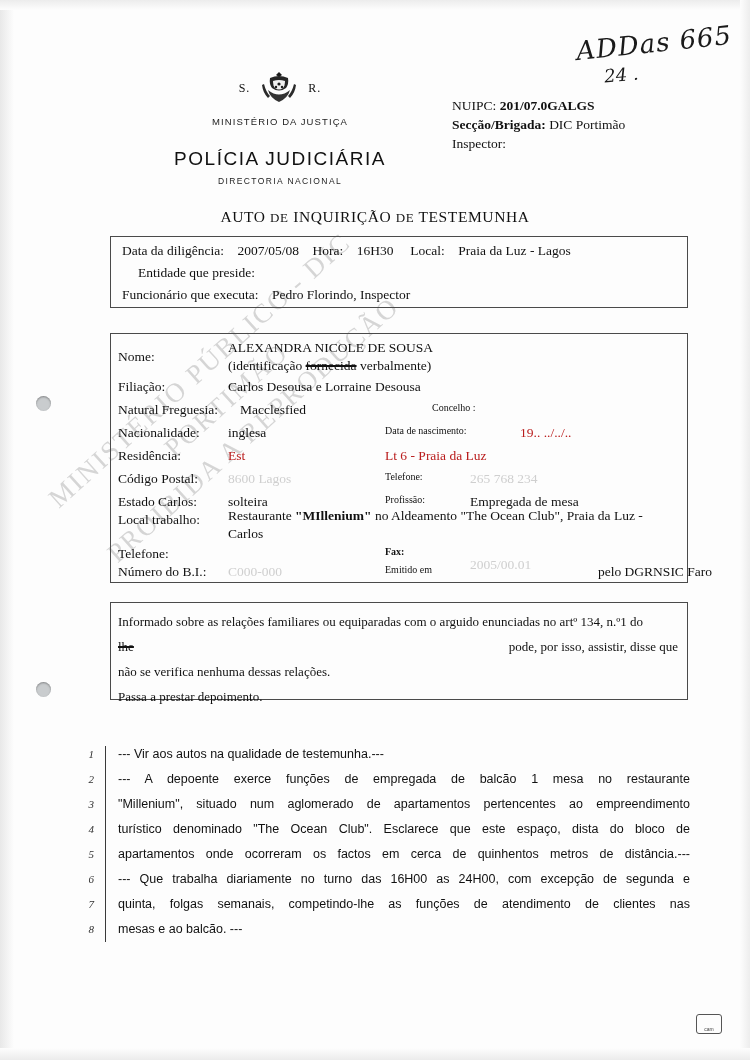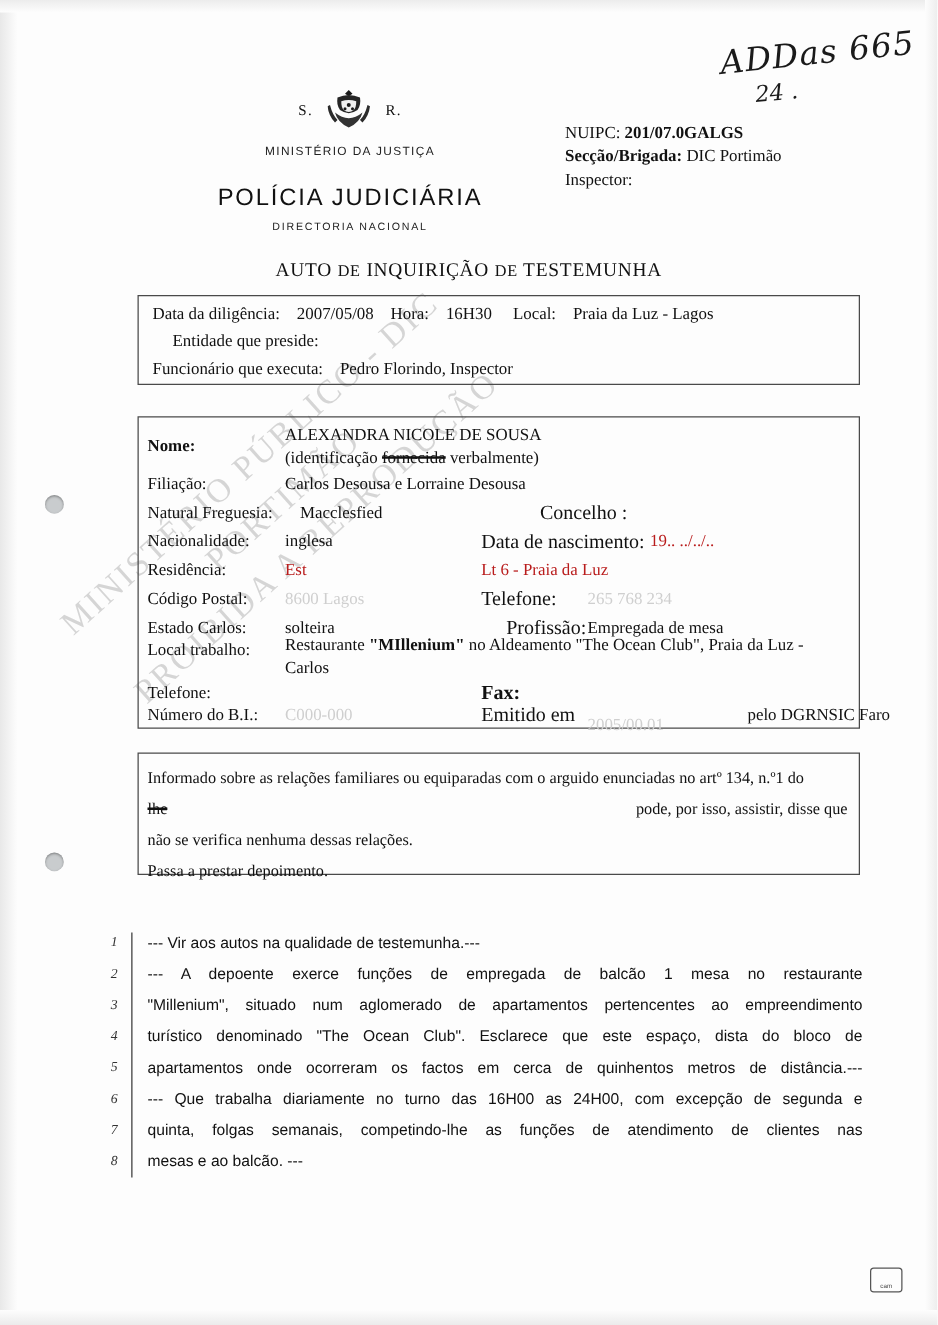--- a/index.html
+++ b/index.html
@@ -163,21 +163,21 @@
   }
   .lbl { }
   .val { }
 
   
   .d1 { left: 122px; top: 243px; }
   .d2 { left: 138px; top: 265px; }
   .d3 { left: 122px; top: 287px; }
   .id-lbl { position: absolute; left: 118px; font-size: 13.5px; }
   .id-val { position: absolute; left: 228px; font-size: 13.5px; }
-  .id-lbl2 { position: absolute; left: 385px; font-size: 16px; text-align: right; }
+  .id-lbl2 { position: absolute; left: 385px; font-size: 10px; text-align: right; }
   .id-val2 { position: absolute; left: 470px; font-size: 13.5px; }
 
   .faded { color: #b91c1c; }
   .faded2 { color: #cfcfcf; }
 
   
   .strike {
     text-decoration: line-through;
     text-decoration-thickness: 1.5px;
   }
@@ -380,21 +380,21 @@
     <span class="val"></span>
   </div>
   <div class="row d3">
     <span class="lbl">Funcionário que executa:</span>
     &nbsp;&nbsp;
     <span class="val">Pedro Florindo, Inspector</span>
   </div>
 
   <div class="box box2"></div>
 
-  <div class="id-lbl" style="top:349px;font-weight:bold;">Nome:</div>
+  <div class="id-lbl" style="top:349px;">Nome:</div>
   <div class="id-val" style="top:340px;">ALEXANDRA NICOLE DE SOUSA</div>
   <div class="id-val" style="top:358px;">
     <span>(identificação</span>
     <span class="strike">fornecida</span>
     <span>verbalmente)</span>
   </div>
 
   <div class="id-lbl" style="top:379px;">Filiação:</div>
   <div class="id-val" style="top:379px;">Carlos Desousa e Lorraine Desousa</div>
 
@@ -412,38 +412,38 @@
   <div class="id-val faded" style="top:448px;">Est</div>
   <div class="id-val2 faded" style="top:448px; left:385px;">Lt 6 - Praia da Luz</div>
 
   <div class="id-lbl" style="top:471px;">Código Postal:</div>
   <div class="id-val faded2" style="top:471px;">8600  Lagos</div>
   <div class="id-lbl2" style="top:471px;">Telefone:</div>
   <div class="id-val2 faded2" style="top:471px;">265 768 234</div>
 
   <div class="id-lbl" style="top:494px;">Estado Carlos:</div>
   <div class="id-val" style="top:494px;">solteira</div>
-  <div class="id-lbl2" style="top:494px;margin-left:20px;">Profissão:</div>
+  <div class="id-lbl2" style="top:494px;">Profissão:</div>
   <div class="id-val2" style="top:494px;">Empregada de mesa</div>
 
   <div class="id-lbl" style="top:512px;">Local trabalho:</div>
   <div class="id-val" style="top:508px;">
     <span>Restaurante </span><b>"MIllenium"</b><span> no Aldeamento "The Ocean Club", Praia da Luz -</span>
   </div>
   <div class="id-val" style="top:526px;">Carlos</div>
 
   <div class="id-lbl" style="top:546px;">Telefone:</div>
   <div class="id-val" style="top:546px;"></div>
   <div class="id-lbl2" style="top:546px;font-weight:bold;">Fax:</div>
   <div class="id-val2" style="top:546px;"></div>
 
   <div class="id-lbl" style="top:564px;">Número do B.I.:</div>
   <div class="id-val faded2" style="top:564px;">C000-000</div>
   <div class="id-lbl2" style="top:564px;">Emitido em</div>
-  <div class="id-val2 faded2" style="top:572px;">2005/00.01</div>
+  <div class="id-val2 faded2" style="top:557px;">2005/00.01</div>
   <div class="id-val2" style="top:564px; left:598px;">pelo DGRNSIC Faro</div>
 
   <div class="box box3"></div>
   <div class="p3">
     <span class="just">Informado sobre as relações familiares ou equiparadas com o arguido enunciadas no artº 134, n.º1 do</span>
     <span class="just" style="display:flex;justify-content:space-between;">
       <span class="strike">lhe</span>
       <span>pode, por isso, assistir, disse que</span>
     </span>
     <span class="just">não se verifica nenhuma dessas relações.</span>

